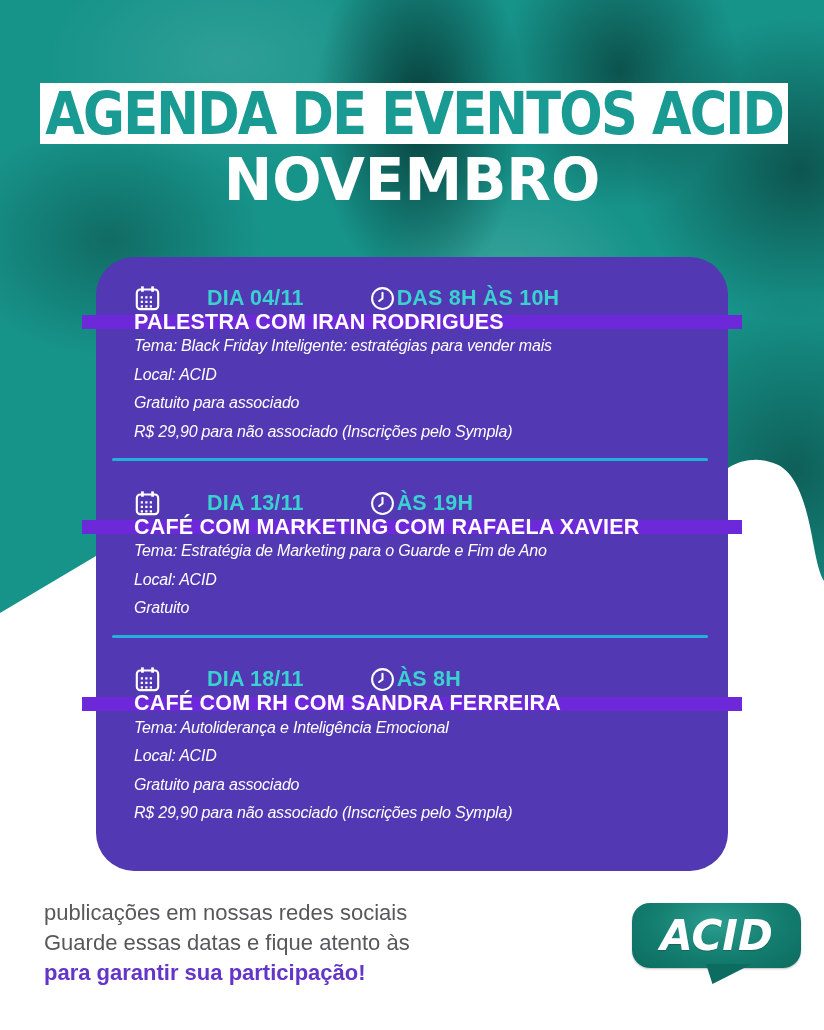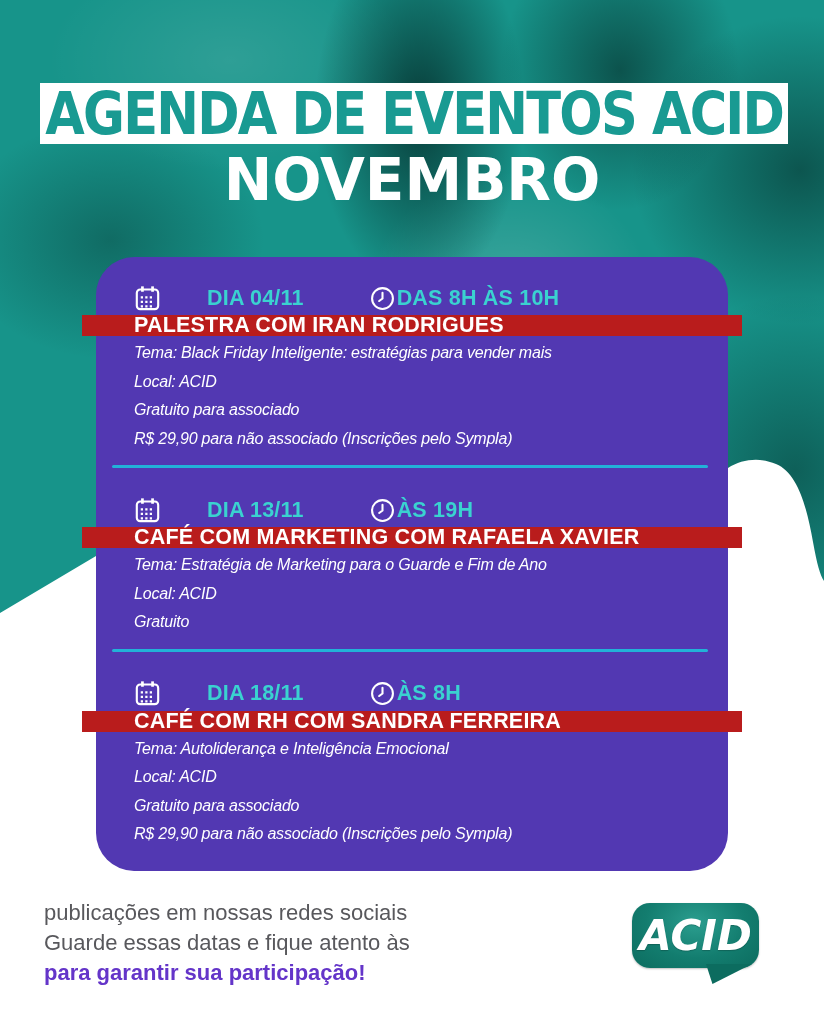--- a/index.html
+++ b/index.html
@@ -45,22 +45,22 @@
   .date-row { display:flex; align-items:center; margin-left:38px; height:30px;gap:40px; }
   .date-row .icon { display:flex; align-items:center; }
   .date-label, .time-label {
     color:#3ad2d0; font-weight:bold; font-size:21.5px; letter-spacing:0.2px; white-space:nowrap;
     font-family:"Liberation Sans", sans-serif;
   }
   .date-label { margin-left:6px; }
   .time-label { margin-left:2px; }
   .time-group { display:flex; align-items:center; margin-left:26px; }
   .band {
-    position:relative; width:660px; margin-left:-14px; height:21px;
-    background:#b91c1c; display:flex; align-items:center; margin-top:2px;
+    position:relative; width:660px; margin-left:-14px; height:14px;
+    background:#6d28d9; display:flex; align-items:center; margin-top:2px;
   }
   .band-text {
     margin-left:52px; color:#ffffff; font-weight:bold; font-size:21.5px;
     letter-spacing:0.2px; white-space:nowrap; font-family:"Liberation Sans", sans-serif;
   }
   .body-lines { margin-top:3px; }
   .body-line {
     margin-left:38px; color:#ffffff; font-size:16px; line-height:28.5px;
     letter-spacing:-0.2px; white-space:nowrap; font-family:"Liberation Sans", sans-serif;font-style:italic;
   }
@@ -71,21 +71,21 @@
   .card-pad-top { height:26px; }
 
   
   .footer-text {
     position:absolute; left:44px; top:898px; z-index:3;
     font-size:22px; line-height:30px; color:#58585c;
   }
   .footer-highlight { color:#6435c9; font-weight:bold; }
 
   .logo {
-    position:absolute; left:632px; top:903px; width:127px; height:65px; z-index:3;
+    position:absolute; left:632px; top:903px; width:169px; height:65px; z-index:3;
     border-radius:18px;
     background:radial-gradient(ellipse at 50% 30%, #2b9e8f 0%, #137d6f 55%, #0c6c5f 100%);
     display:flex; align-items:center; justify-content:center;
     box-shadow:0 1px 2px rgba(0,0,0,0.25);
   }
   .logo-text {
     font-family:"DejaVu Sans", sans-serif;
     color:#ffffff; font-weight:bold; font-style:italic; font-size:42px; letter-spacing:0px;
     text-shadow:0 1px 1px rgba(0,0,0,0.2);
   }

